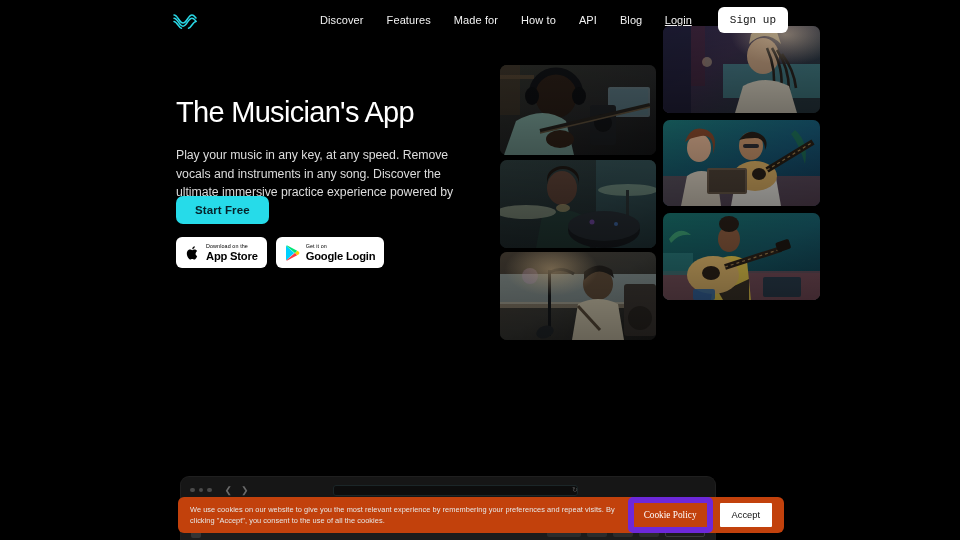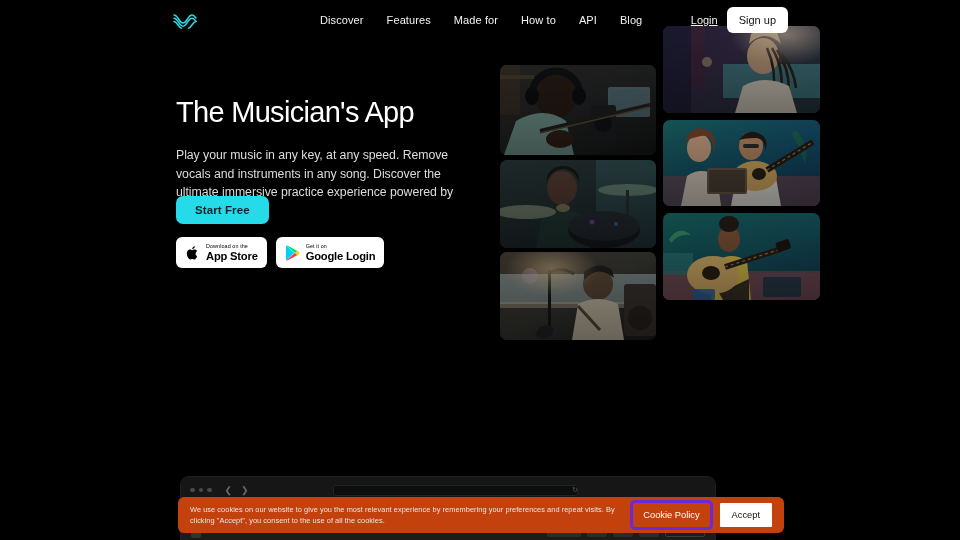--- a/index.html
+++ b/index.html
@@ -24,26 +24,26 @@
   .nav-center {
     position: absolute; left: 320px; top: 12px;
     display: flex; gap: 23px; align-items: center;
   }
   .nav-link {
     color: #f2f2f2; font-size: 11px; letter-spacing: .1px;
     text-decoration: none; white-space: nowrap; line-height: 16px;
   }
   .nav-right {
     position: absolute; right: 172px; top: 7px;
-    display: flex; gap: 7px; align-items: center;
+    display: flex; gap: 24px; align-items: center;
   }
   .login-link { color: #f2f2f2; font-size: 11px; line-height: 16px; padding: 4px 2px; }
   .signup-btn {
     background: #ffffff; color: #111; font-size: 11px; line-height: 14px;
-    border-radius: 6px; padding: 6px 12px; border: none; font-family: Liberation Sans, sans-serif;
+    border-radius: 6px; padding: 6px 12px; border: none; font-family: Liberation Mono, monospace;
     cursor: pointer; white-space: nowrap;
   }
 
   
   .hero-copy { position: absolute; left: 176px; top: 92px; width: 300px; z-index: 5; }
   .hero-title {
     color: #ffffff; font-size: 29px; font-weight: 400; letter-spacing: -0.7px;
     line-height: 40px; white-space: nowrap;
   }
   .hero-sub {
@@ -111,22 +111,22 @@
   .cookie {
     position: absolute; left: 178px; top: 497px; width: 606px; height: 36px;
     background: #c2410c; border-radius: 6px; z-index: 60;
     display: flex; align-items: center; padding: 0 12px; gap: 10px;
   }
   .cookie-text {
     color: #e6e6e6; font-size: 7.4px; line-height: 11px; flex: 1; letter-spacing: .05px;
   }
   .cookie-actions { display: flex; gap: 7px; align-items: center; flex: 0 0 auto; }
   .btn-outline {
-    background: transparent; border: 3px solid #6d28d9; color: #ffffff;
-    border-radius: 5px; font-family: Liberation Sans, sans-serif; font-size: 9.3px; line-height: 12px;
+    background: transparent; border: 6px solid #6d28d9; color: #ffffff;
+    border-radius: 5px; font-family: Liberation Serif, serif; font-size: 9.3px; line-height: 12px;
     padding: 6px 10px; cursor: pointer; white-space: nowrap;
   }
   .btn-solid {
     background: #ffffff; border: none; color: #111111; border-radius: 1px;
     font-family: inherit; font-size: 9.3px; line-height: 12px;
     padding: 6px 12px; cursor: pointer; white-space: nowrap;
   }
 </style>
 </head>
 <body>

